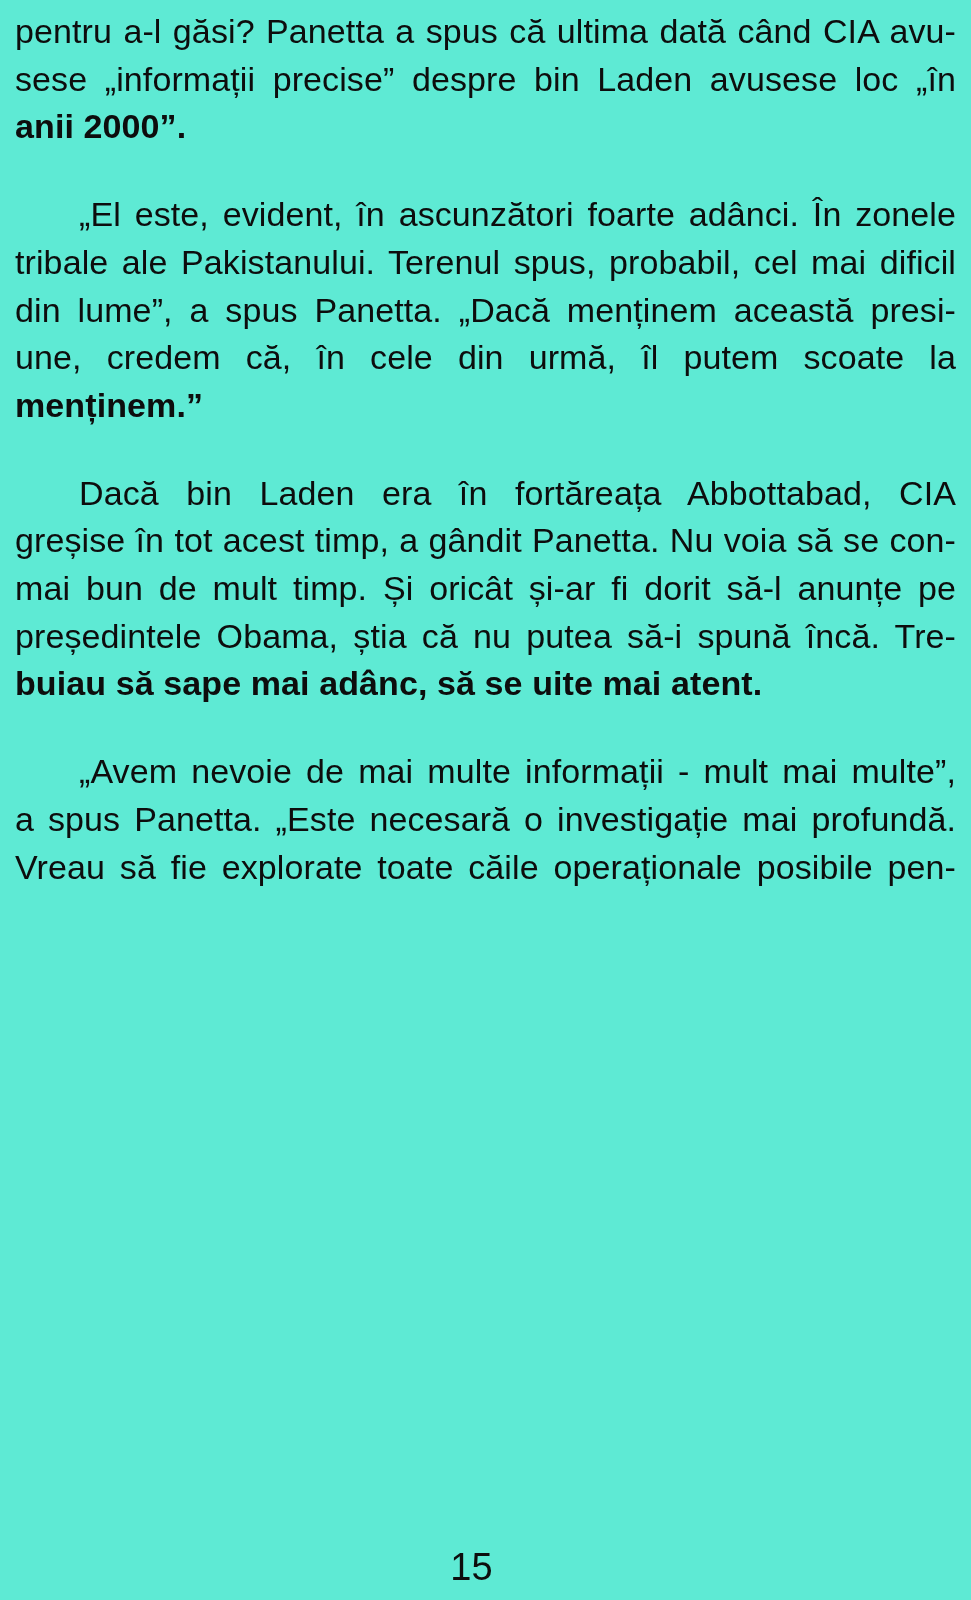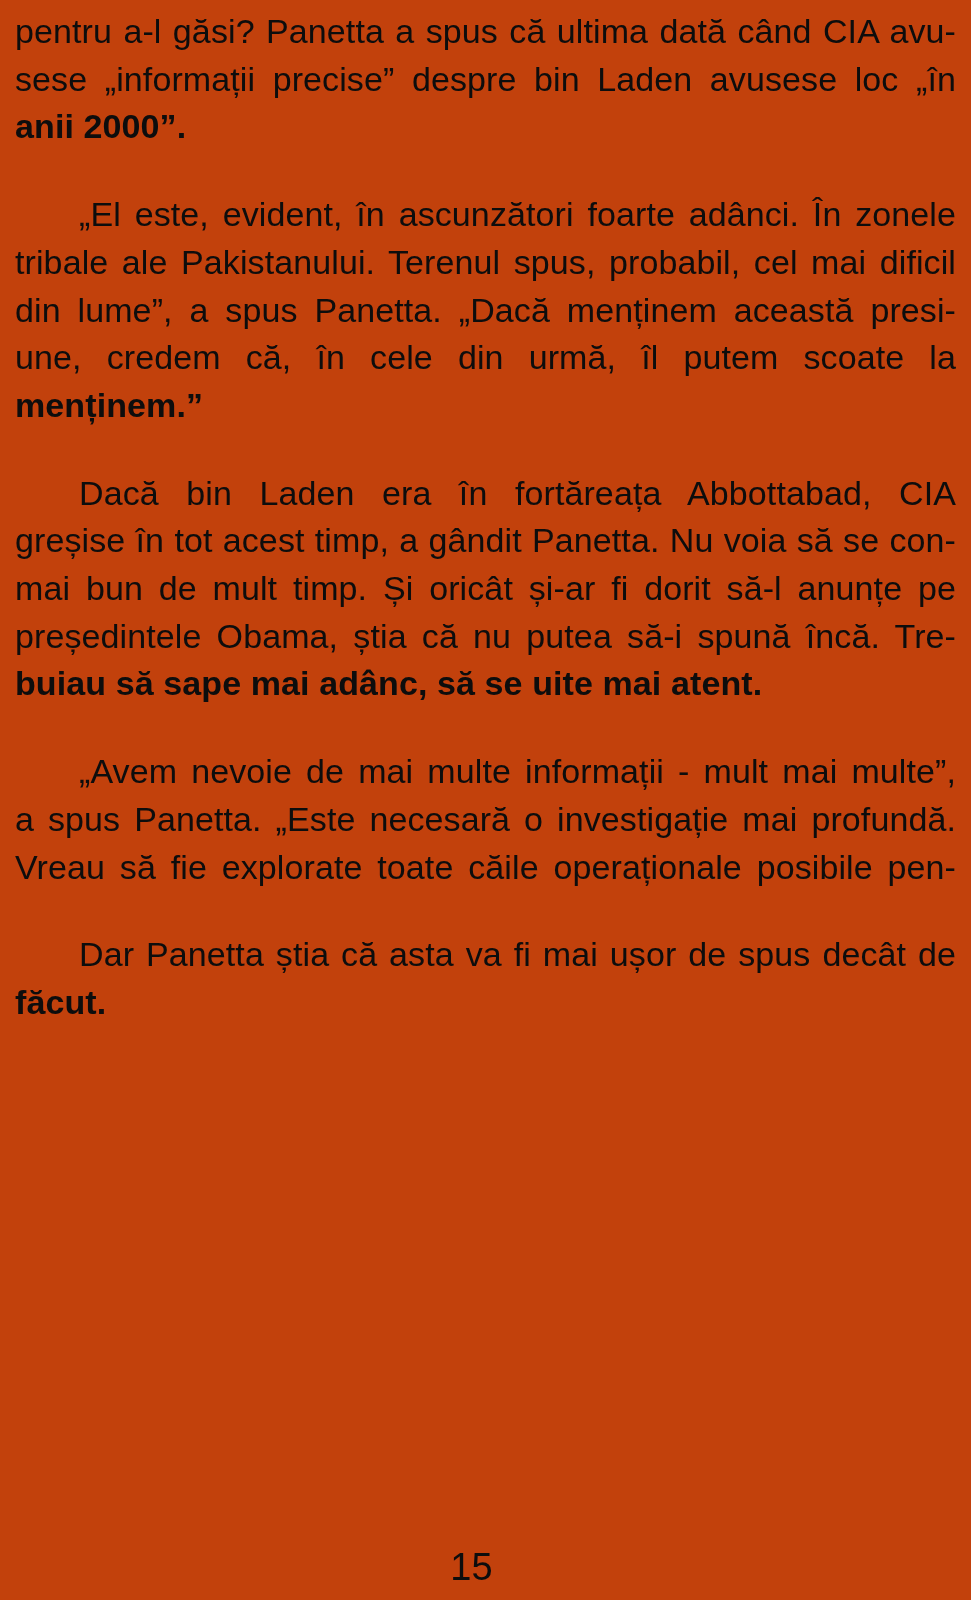--- a/index.html
+++ b/index.html
@@ -11,21 +11,21 @@
     width: 971px;
     height: 1600px;
     font-family: "Liberation Sans", sans-serif;
     color: #0d0d0d;
     overflow: hidden;
   }
   .page {
     position: relative;
     width: 971px;
     height: 1600px;
-    background: #c2410c;
+    background: #5eead4;
   }
   .text-block {
     position: absolute;
     left: 15px;
     top: 8px;
     width: 941px;
   }
   .paragraph {
     margin: 0;
     padding: 0;
@@ -82,19 +82,15 @@
         <div class="line">greșise în tot acest timp, a gândit Panetta. Nu voia să se con-</div>
         <div class="line">mai bun de mult timp. Și oricât și-ar fi dorit să-l anunțe pe</div>
         <div class="line">președintele Obama, știa că nu putea să-i spună încă. Tre-</div>
         <div class="line last">buiau să sape mai adânc, să se uite mai atent.</div>
       </div>
       <div class="paragraph">
         <div class="line indent">„Avem nevoie de mai multe informații - mult mai multe”,</div>
         <div class="line">a spus Panetta. „Este necesară o investigație mai profundă.</div>
         <div class="line">Vreau să fie explorate toate căile operaționale posibile pen-</div>
       </div>
-      <div class="paragraph">
-        <div class="line indent">Dar Panetta știa că asta va fi mai ușor de spus decât de</div>
-        <div class="line last">făcut.</div>
-      </div>
     </div>
   <div class="page-number">15</div>
 </div>
 
 </body></html>

